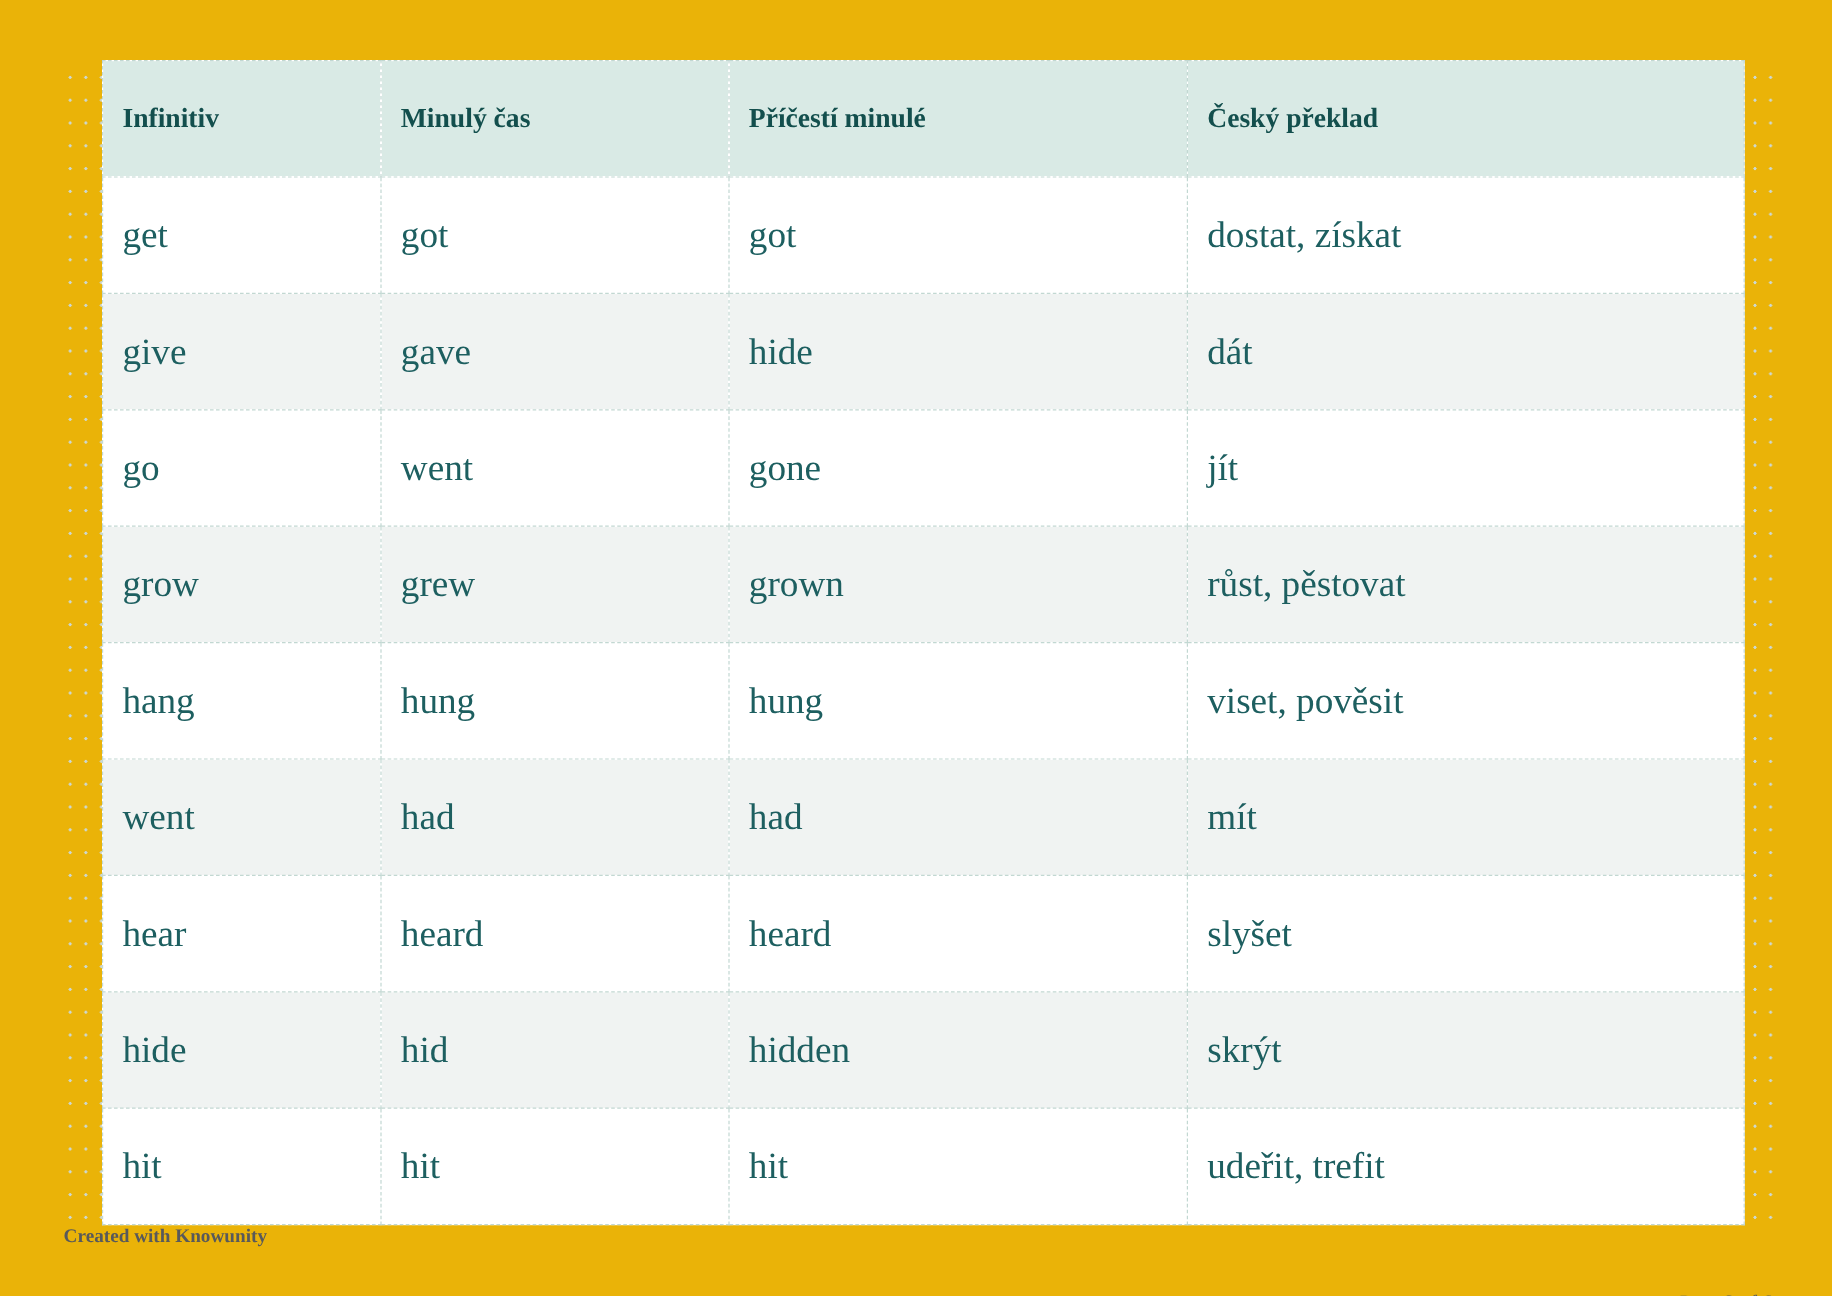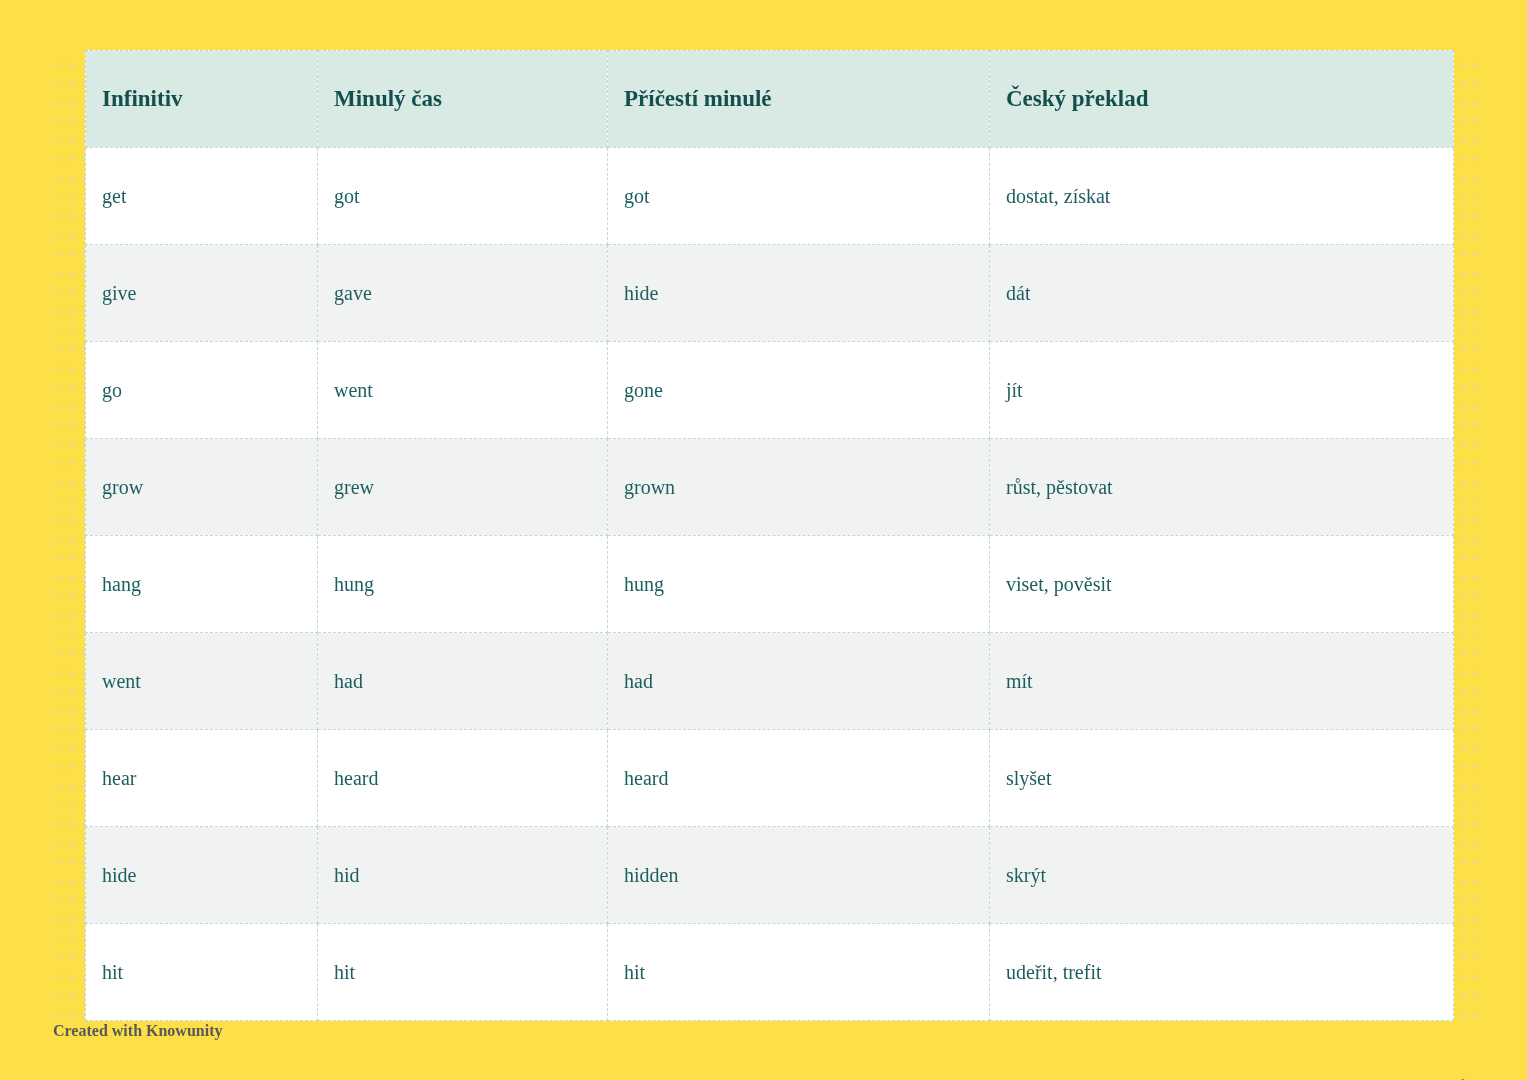--- a/index.html
+++ b/index.html
@@ -1,21 +1,21 @@
 <!DOCTYPE html>
 <html style="--header-bg: #d9eae5; --header-text: #134f4d; --cell-text: #1d5f60; --row-bg: #ffffff; --row-alt-bg: #f0f3f2; --border-color: #c2d8d2; --dot-color: #ccd8d4; --footer-text: #58595b;"><head>
 <meta charset="utf-8">
 <style>
   * { margin: 0; padding: 0; box-sizing: border-box; }
   html, body { background: #ffffff; }
   .page {
     position: relative;
     width: 1527px;
     height: 1080px;
-    background: #fde047;
+    background: #eab308;
     font-family: "Liberation Serif", "DejaVu Serif", serif;
     overflow: hidden;
   }
   
   .dots {
     position: absolute;
     left: 52px;
     top: 55px;
     width: 1432px;
     height: 975px;
@@ -44,21 +44,21 @@
     height: 97px;
     background: var(--header-bg, #d9eae5);
     color: var(--header-text, #134f4d);
     font-size: 23px;
     font-weight: bold;
   }
   table.verbs tbody td {
     height: 97px;
     background: var(--row-bg, #ffffff);
     color: var(--cell-text, #1d5f60);
-    font-size: 20px;
+    font-size: 31px;
     font-weight: normal;
   }
   table.verbs tbody tr:nth-child(even) td {
     background: var(--row-alt-bg, #f0f3f2);
   }
   .footer-credit {
     position: absolute;
     left: 53px;
     top: 1022px;
     font-size: 16px;

